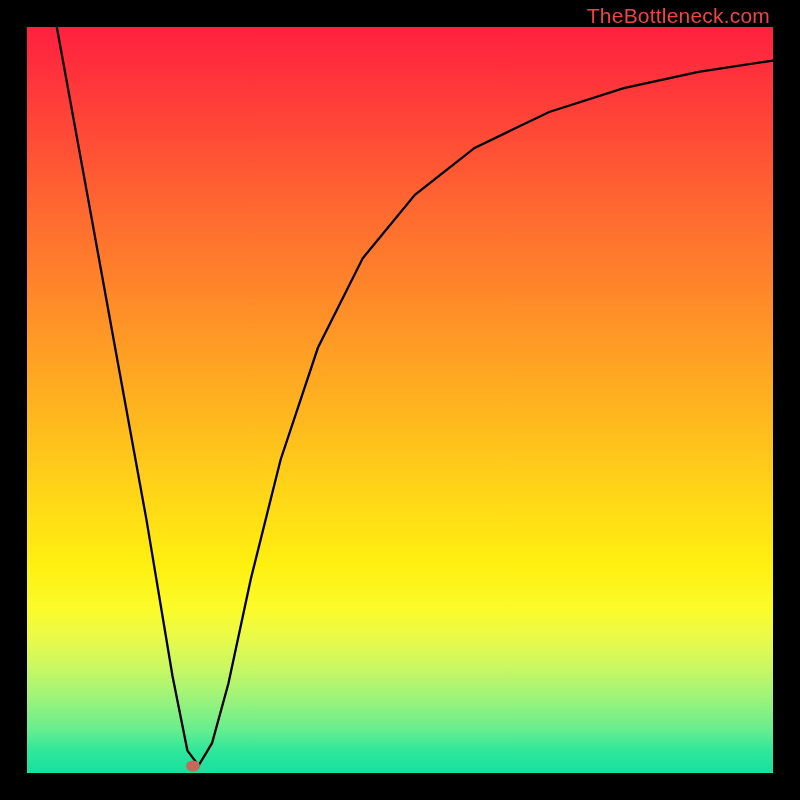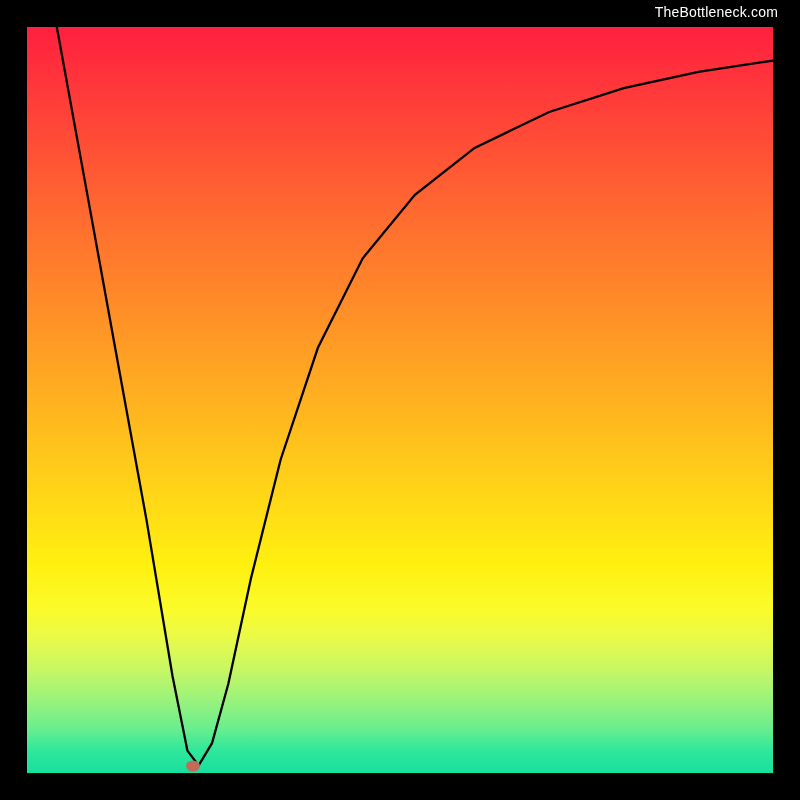--- a/index.html
+++ b/index.html
@@ -48,23 +48,23 @@
     position: absolute;
     width: 14px;
     height: 11px;
     background: #c46a5a;
     border-radius: 50%;
     transform: translate(-50%, -50%);
   }
   .watermark {
     position: absolute;
     top: 4px;
-    right: 22px;
-    color: #ffffff;
-    font-size: 14px;
+    right: 30px;
+    color: #ef4444;
+    font-size: 21px;
     font-weight: 400;
     letter-spacing: 0.2px;
   }
 </style>
 </head>
 <body>
 
 <div class="frame">
   <div class="gradient"></div>
   <svg class="curve" viewBox="0 0 746 746" preserveAspectRatio="none">

